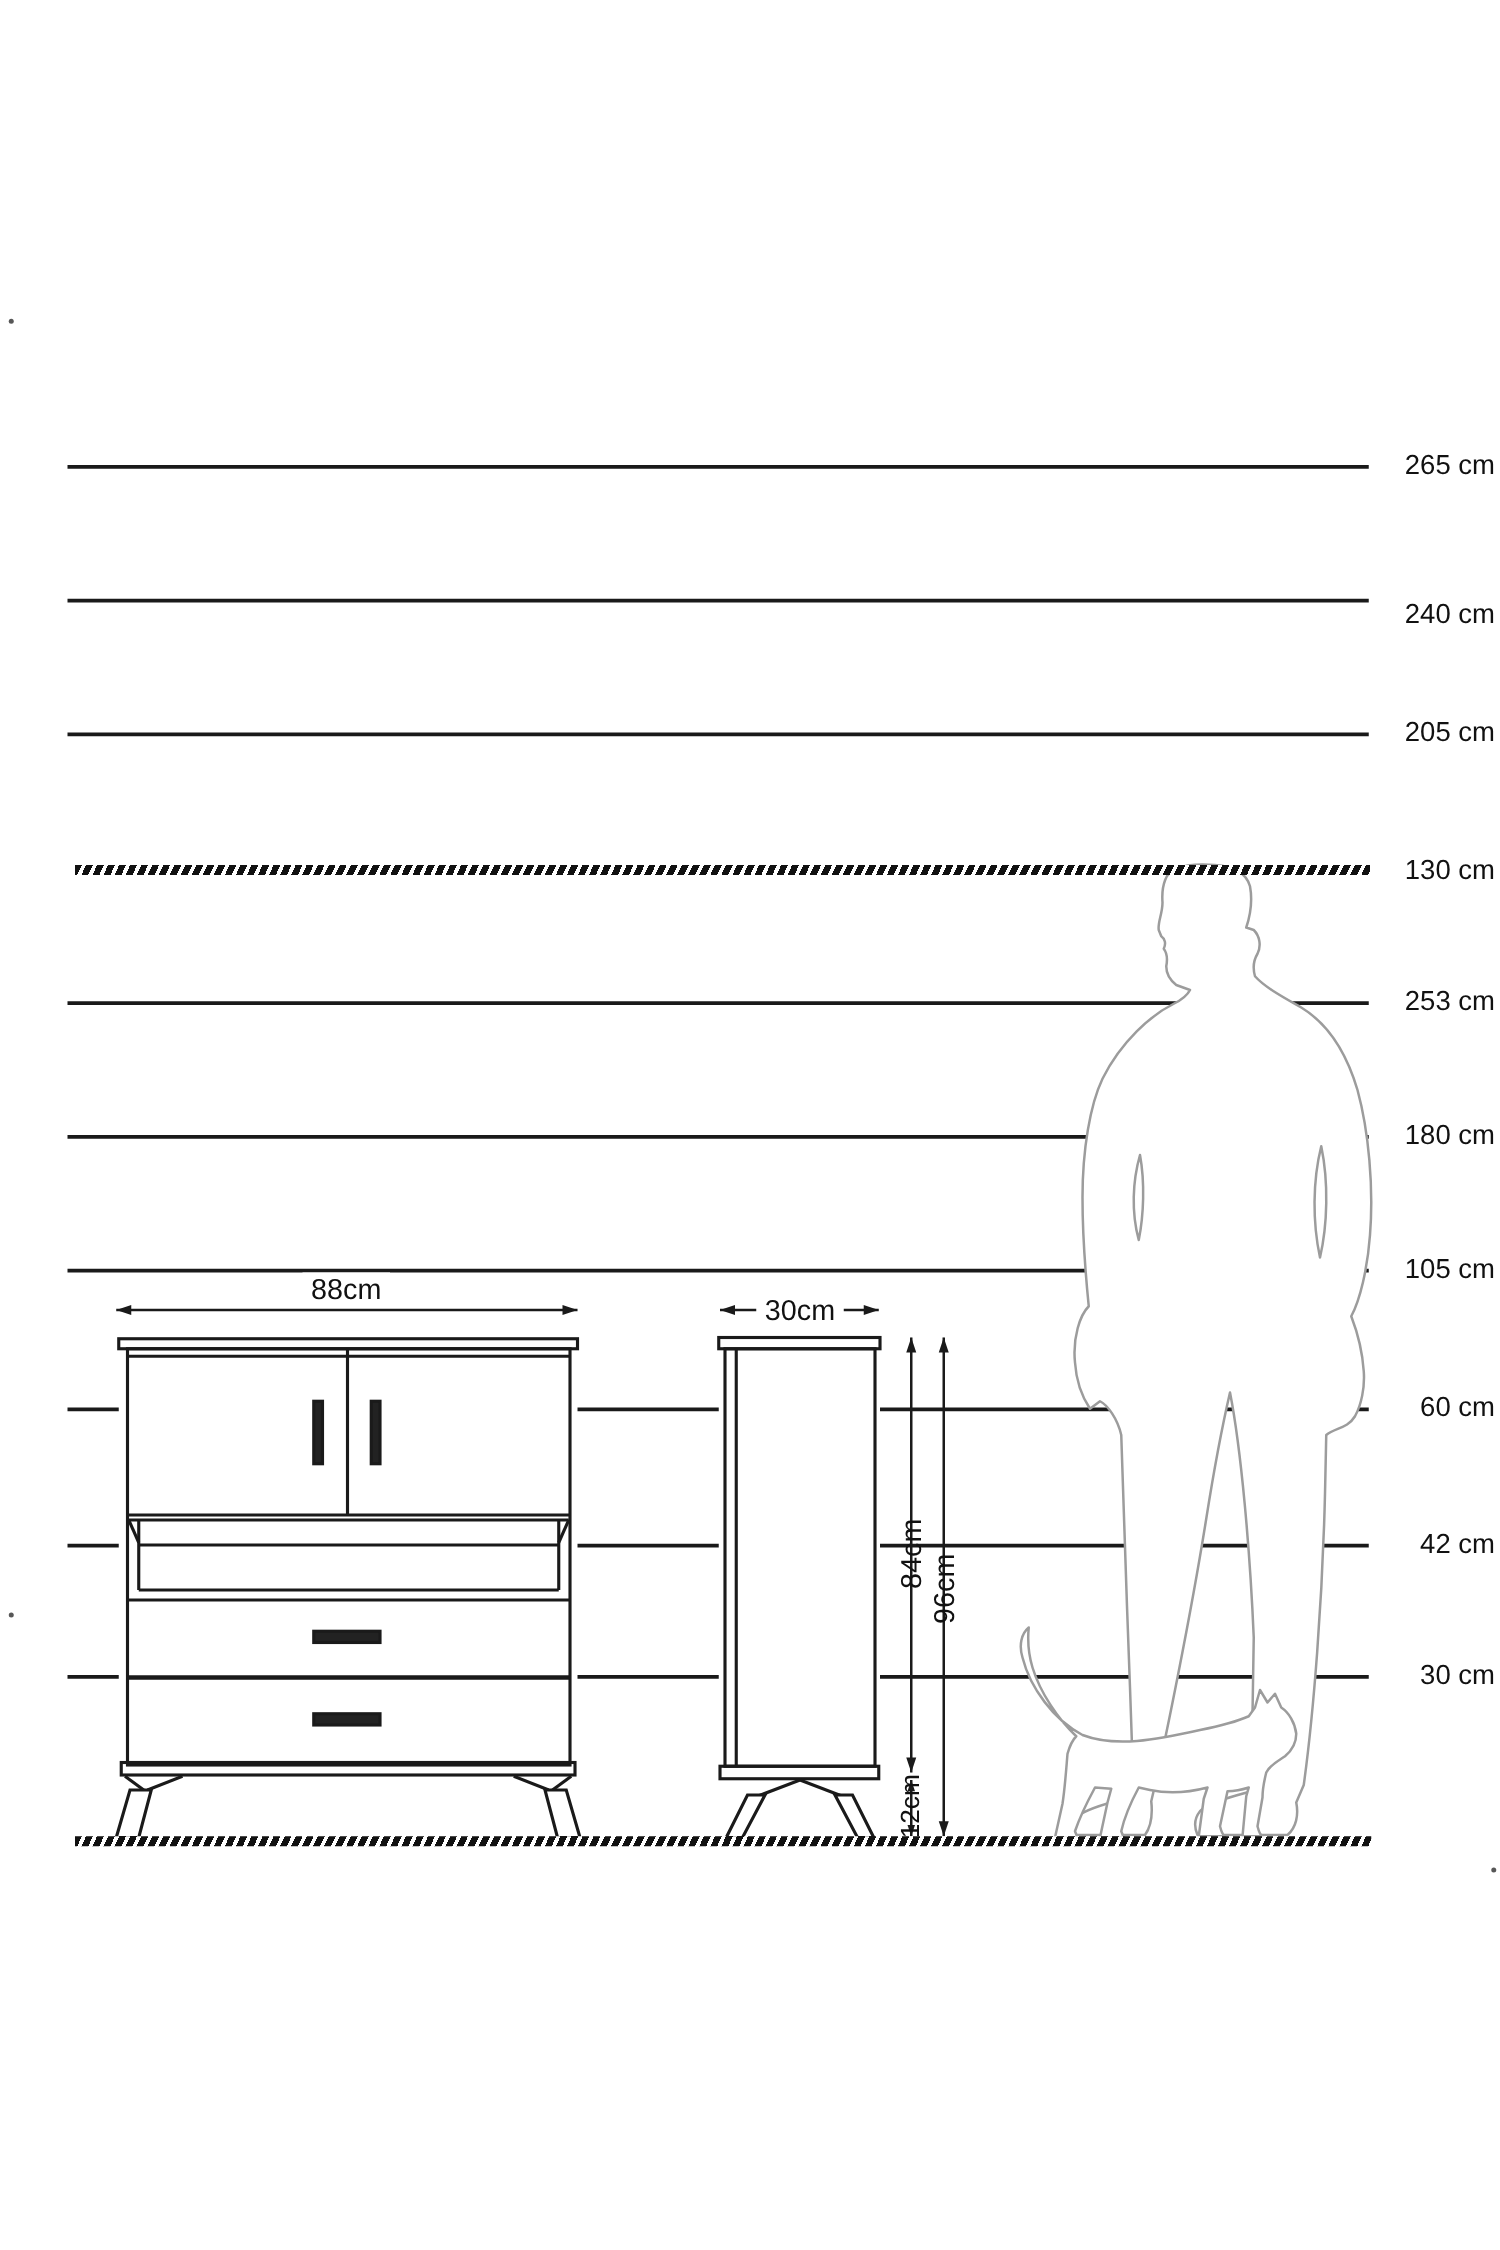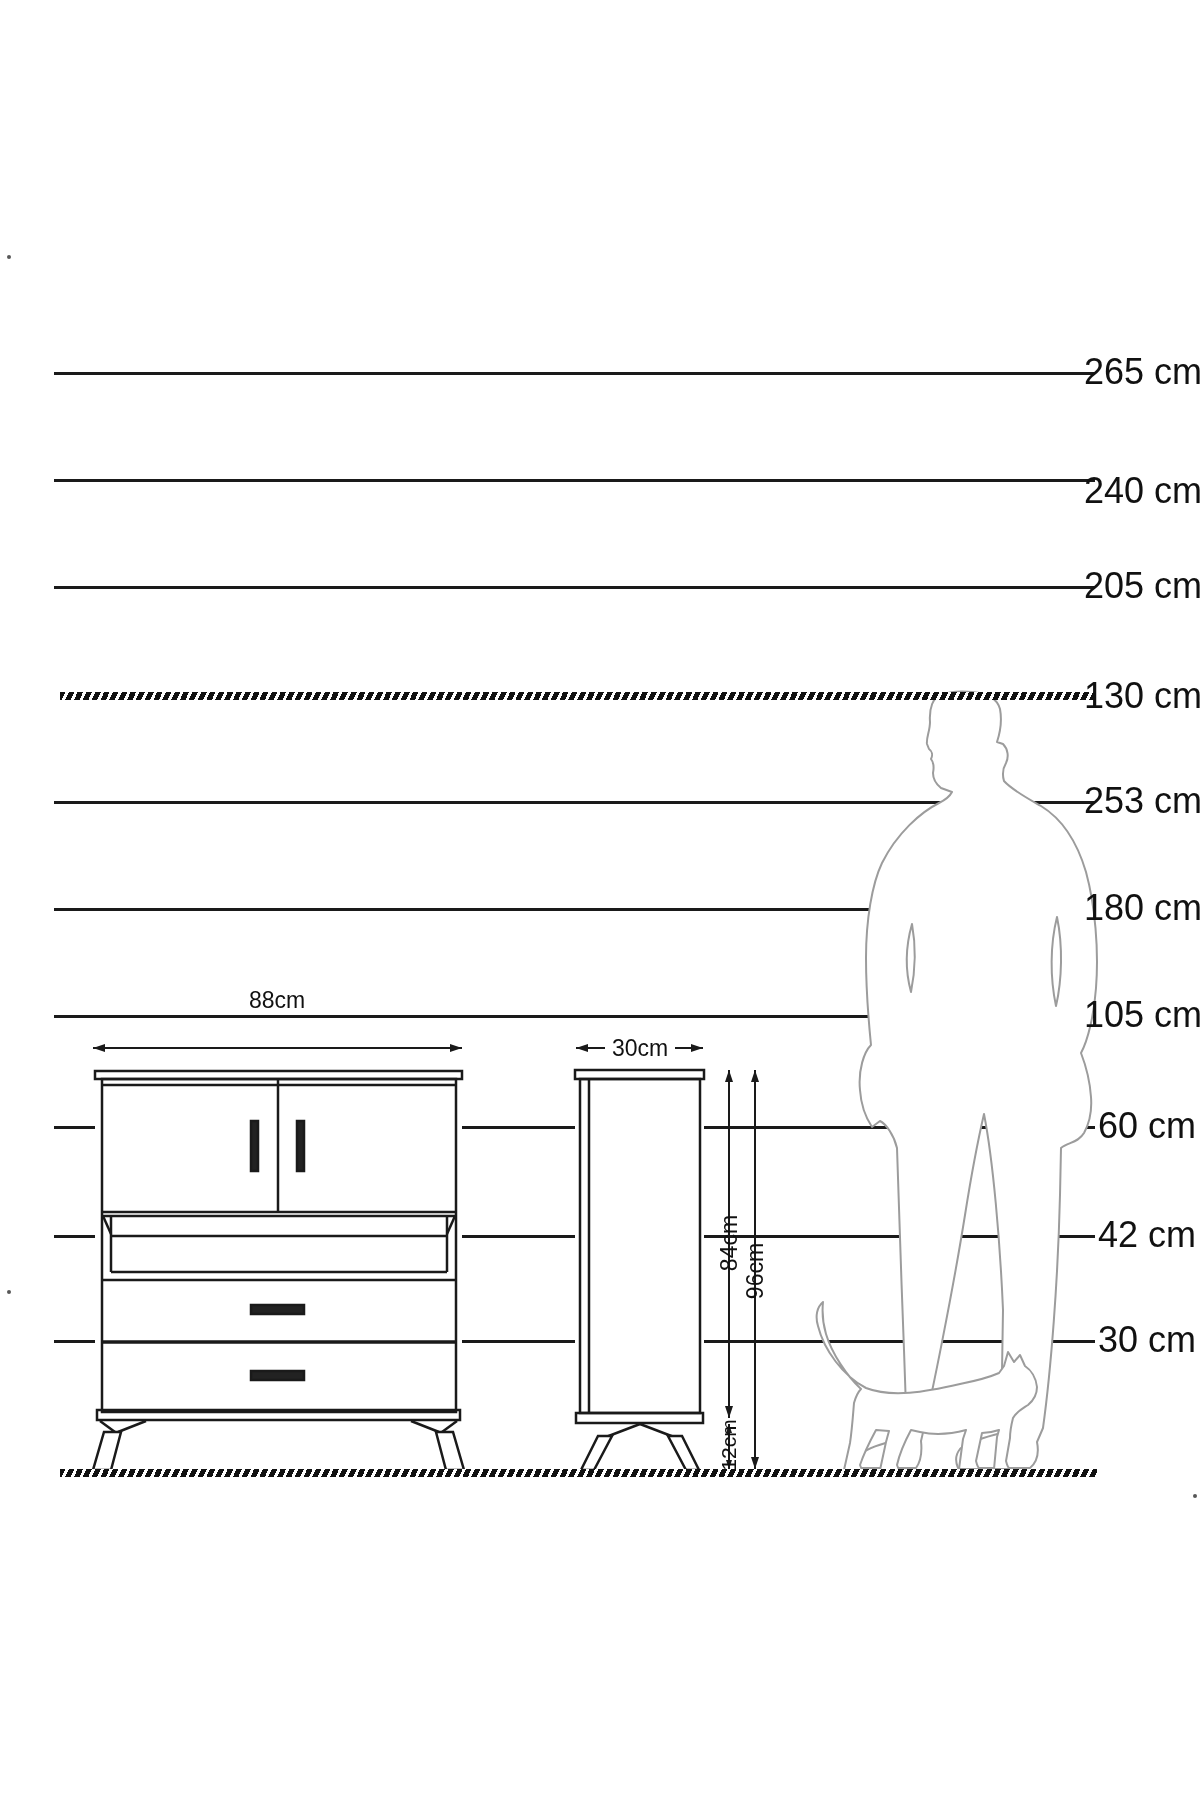--- a/index.html
+++ b/index.html
@@ -8,21 +8,21 @@
     font-family:"Liberation Sans","DejaVu Sans",sans-serif;color:#111;
   }
   
   .hline{position:absolute;left:54px;width:1041px;height:3px;background:#1a1a1a;}
   .hatchline{
     position:absolute;left:60px;width:1036px;height:8px;
     background:repeating-linear-gradient(115deg,#111 0px,#111 5px,#ffffff 5px,#ffffff 8px);
   }
   .scale-label{
     position:absolute;left:1084px;width:112px;height:38px;line-height:38px;
-    font-size:36px;text-align:right;white-space:nowrap;color:#111;
+    font-size:22px;text-align:right;white-space:nowrap;color:#111;
   }
   .layer{position:absolute;left:0;top:0;}
   
   .dim-label{
     position:absolute;font-size:23px;color:#111;text-align:center;
     width:70px;height:26px;line-height:26px;background:#ffffff;white-space:nowrap;
   }
   .dim-label.rot{background:transparent;transform:rotate(-90deg);}
   .dim-label.small{font-size:21px;}
   .speck{position:absolute;background:#3a3a3a;border-radius:50%;opacity:.85;}
@@ -212,21 +212,21 @@
   <div class="scale-label" style="top:472px">240 cm</div>
   <div class="scale-label" style="top:567px">205 cm</div>
   <div class="scale-label" style="top:677px">130 cm</div>
   <div class="scale-label" style="top:782px">253 cm</div>
   <div class="scale-label" style="top:889px">180 cm</div>
   <div class="scale-label" style="top:996px">105 cm</div>
   <div class="scale-label" style="top:1107px">60 cm</div>
   <div class="scale-label" style="top:1216px">42 cm</div>
   <div class="scale-label" style="top:1321px">30 cm</div>
 
-  <div class="dim-label" style="left:242px;top:987px">88cm</div>
+  <div class="dim-label" style="left:242px;top:1018px">88cm</div>
   <div class="dim-label" style="left:605px;top:1035px">30cm</div>
   <div class="dim-label rot" style="left:694px;top:1230px">84cm</div>
   <div class="dim-label rot" style="left:720px;top:1258px">96cm</div>
   <div class="dim-label rot small" style="left:694px;top:1432px">12cm</div>
 
   <div class="speck" style="left:7px;top:255px;width:4px;height:4px"></div>
   <div class="speck" style="left:7px;top:1290px;width:4px;height:4px"></div>
   <div class="speck" style="left:1193px;top:1494px;width:4px;height:4px"></div>
 
 </div>

